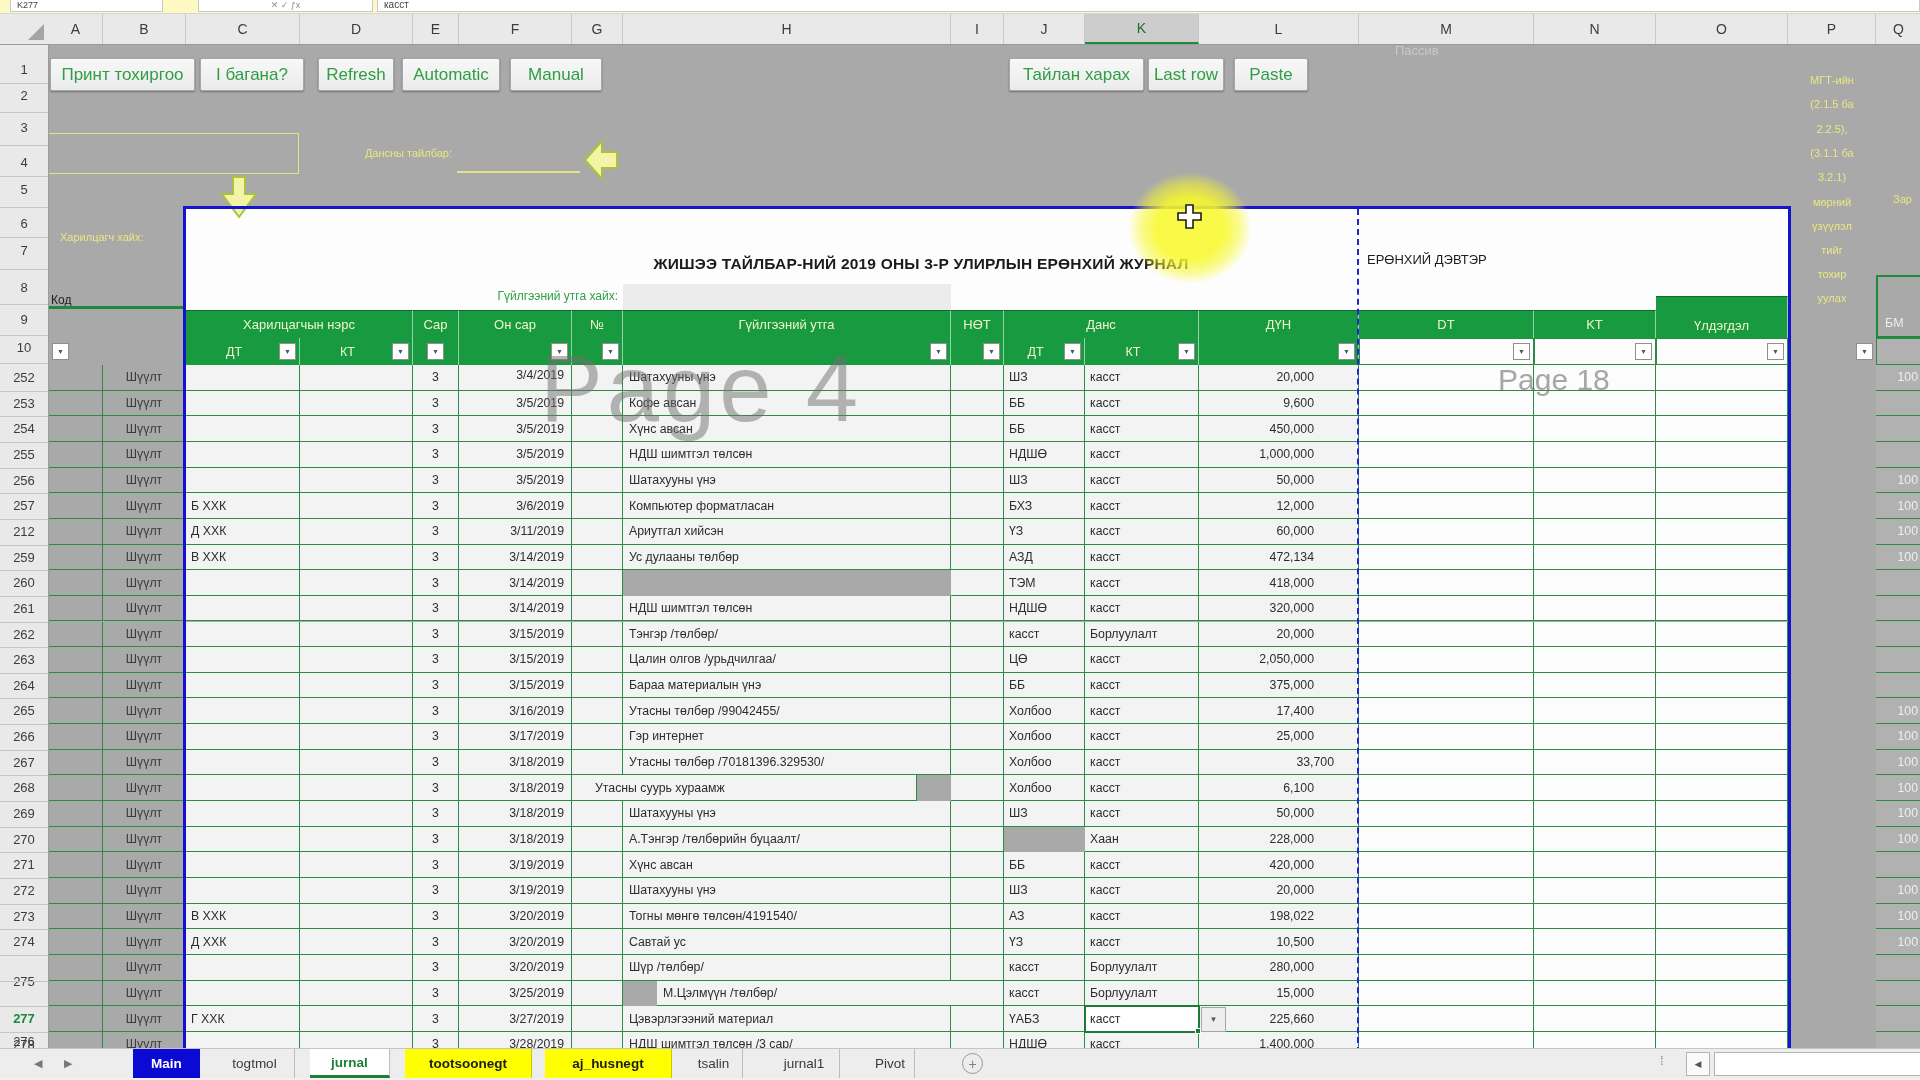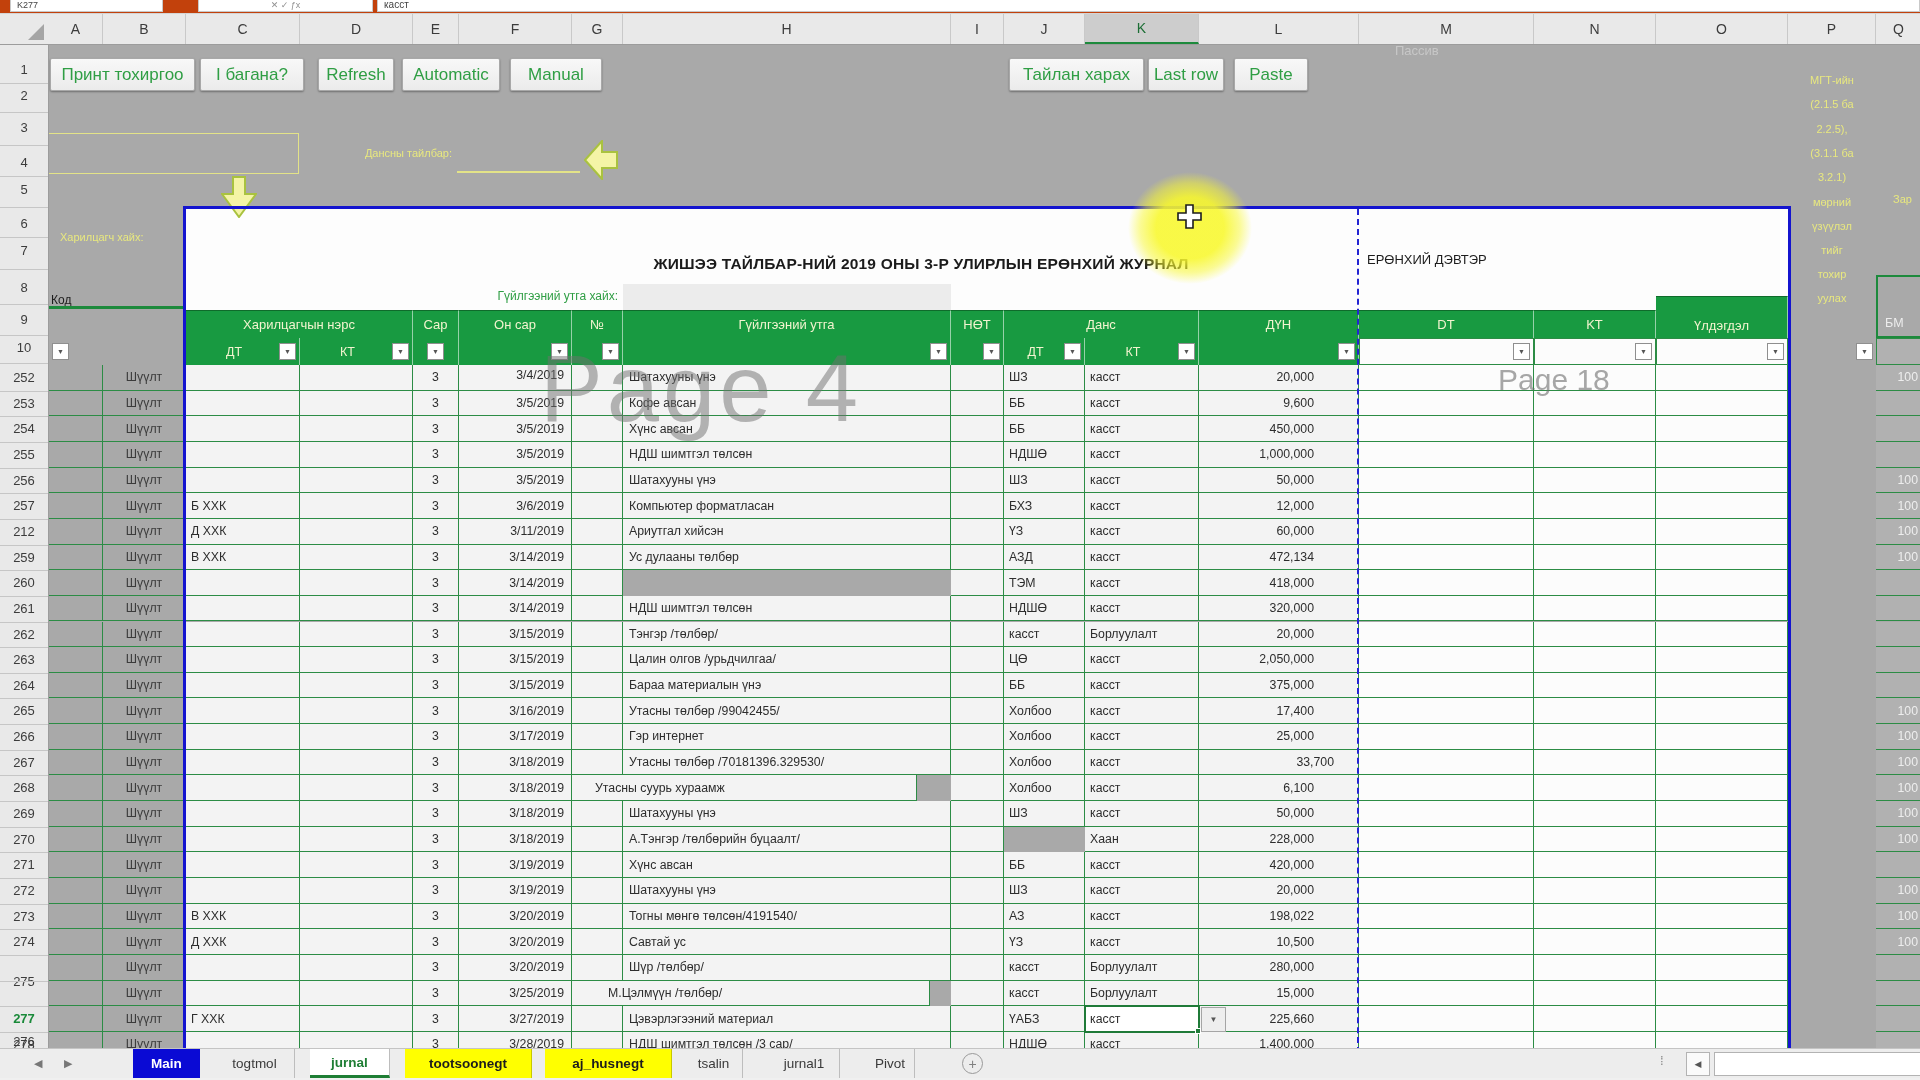--- a/index.html
+++ b/index.html
@@ -4,21 +4,21 @@
 <style>
   :root{
     --canvas:#a9a9a9; --grid:#2c8c45; --hdrGreen:#189a41; --deep:#1d8a3c;
     --blue:#1414cf; --note:#e8e87f; --cellbg:#f3f3f3; --mno:#fcfcfc; --btnGreen:#2f9e44;
   }
   *{box-sizing:border-box;margin:0;padding:0}
   body{font-family:"Liberation Sans","DejaVu Sans",sans-serif;background:#666}
   #screen{position:relative;width:1920px;height:1080px;background:var(--canvas);overflow:hidden}
 
   
-  #formula-strip{position:absolute;left:0;top:0;width:1920px;height:14px;background:#c2410c;border-bottom:1px solid #d5d5d5}
+  #formula-strip{position:absolute;left:0;top:0;width:1920px;height:14px;background:#fef9c3;border-bottom:1px solid #d5d5d5}
   .fbox{position:absolute;top:-3px;height:15px;background:#fff;border:1px solid #c9c9c9;font-size:9px;color:#444;display:flex;align-items:flex-end;padding:1px 6px;overflow:hidden}
   #name-box{left:10px;width:153px}
   #fx-box{left:198px;width:175px;justify-content:space-around;color:#909090}
   #formula-input{left:377px;width:1543px;font-size:10px}
 
   
   #colband{position:absolute;left:0;top:14px;width:1920px;height:31px;background:#e9e9e9;border-bottom:1px solid #9c9c9c}
   .colcell{position:absolute;top:0;height:30px;display:flex;align-items:center;justify-content:center;
     font-size:14px;color:#3c3c3c;border-right:1px solid #c9c9c9}
   .colcell.sel{background:#cdcdcd;border-bottom:2.5px solid var(--deep);color:#1c6e34}
@@ -760,21 +760,21 @@
           <div class="dc bg-q ta-r" style="left: 1876px; width: 46px; padding: 0px 3px 0px 0px;"></div>
         </div>
         <div class="drow" style="top: 935.6px; height: 25.65px;">
           <div class="dc bg-gray" style="left: 49px; width: 54px;"></div>
           <div class="dc bg-gray ta-c" style="left: 103px; width: 83px;">Шүүлт</div>
           <div class="dc bg-cell" style="left: 186px; width: 114px; padding: 0px 0px 0px 5px;"></div>
           <div class="dc bg-cell" style="left: 300px; width: 113px;"></div>
           <div class="dc bg-cell ta-c" style="left: 413px; width: 46px;">3</div>
           <div class="dc bg-cell ta-r" style="left: 459px; width: 113px; padding: 0px 7px 0px 0px;">3/25/2019</div>
           <div class="dc bg-cell" style="left: 572px; width: 51px;"></div>
-          <div class="dc bg-cell" style="left: 602px; width: 328px; padding: 0px 0px 0px 6px;">М.Цэлмүүн /төлбөр/</div>
+          <div class="dc bg-cell" style="left: 657px; width: 328px; padding: 0px 0px 0px 6px;">М.Цэлмүүн /төлбөр/</div>
           <div class="dc bg-cell" style="left: 951px; width: 53px;"></div>
           <div class="dc bg-cell" style="left: 1004px; width: 81px; padding: 0px 0px 0px 5px;">касст</div>
           <div class="dc bg-cell" style="left: 1085px; width: 114px; padding: 0px 0px 0px 5px;">Борлуулалт</div>
           <div class="dc bg-cell ta-r" style="left: 1199px; width: 160px; padding: 0px 44px 0px 0px;">15,000</div>
           <div class="dc bg-mno" style="left: 1359px; width: 175px;"></div>
           <div class="dc bg-mno" style="left: 1534px; width: 122px;"></div>
           <div class="dc bg-mno" style="left: 1656px; width: 132px;"></div>
           <div class="dc bg-q ta-r" style="left: 1876px; width: 46px; padding: 0px 3px 0px 0px;"></div>
         </div>
         <div class="drow" style="top: 961.25px; height: 25.65px;">

